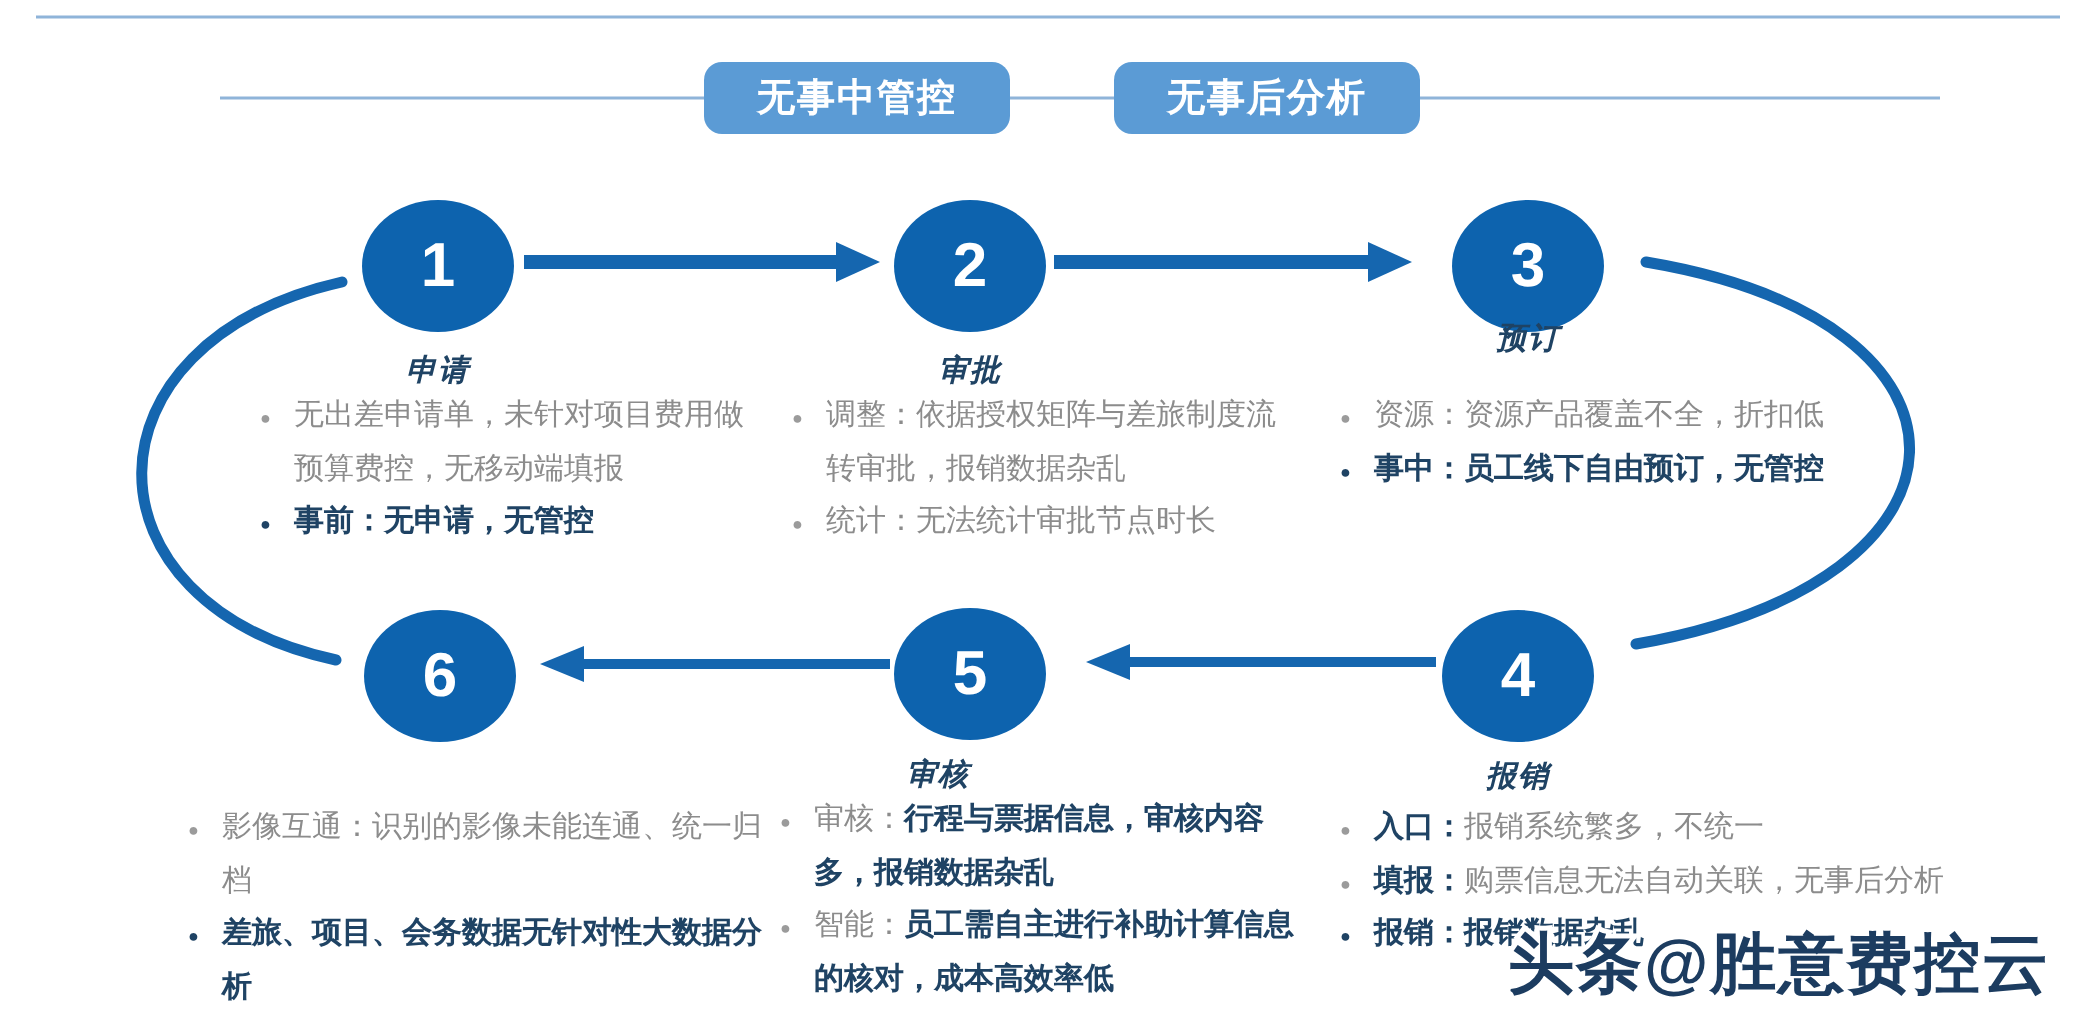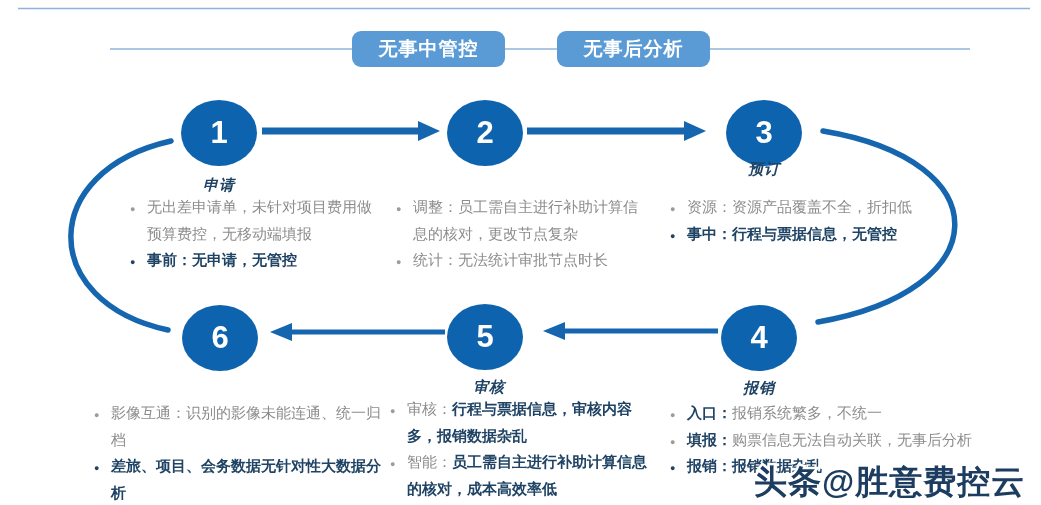--- a/index.html
+++ b/index.html
@@ -70,58 +70,59 @@
         <span class="dot dot-gray">●</span>
         <span class="bullet-text"><span class="seg-gray">无出差申请单，未针对项目费用做预算费控，无移动端填报</span></span>
       </div>
       <div class="bullet-row">
         <span class="dot dot-navy">●</span>
         <span class="bullet-text"><span class="seg-navy">事前：无申请，无管控</span></span>
       </div>
     </div>
 
   <div class="circle" style="left:447px;top:100px">2</div>
+  <div class="step-title" style="left:400px;top:176px">审批</div>
   <div class="blist" style="left:396px;top:196px;width:255px">
       <div class="bullet-row">
         <span class="dot dot-gray">●</span>
-        <span class="bullet-text"><span class="seg-gray">调整：员工需自主进行补助计算信息的核对，更改节点复杂</span></span>
+        <span class="bullet-text"><span class="seg-gray">调整：依据授权矩阵与差旅制度流转审批，报销数据杂乱</span></span>
       </div>
       <div class="bullet-row">
         <span class="dot dot-gray">●</span>
         <span class="bullet-text"><span class="seg-gray">统计：无法统计审批节点时长</span></span>
       </div>
     </div>
 
   <div class="circle" style="left:726px;top:100px">3</div>
   <div class="step-title" style="left:679px;top:160px">预订</div>
   <div class="blist" style="left:670px;top:196px;width:255px">
       <div class="bullet-row">
         <span class="dot dot-gray">●</span>
         <span class="bullet-text"><span class="seg-gray">资源：资源产品覆盖不全，折扣低</span></span>
       </div>
       <div class="bullet-row">
         <span class="dot dot-navy">●</span>
-        <span class="bullet-text"><span class="seg-navy">事中：行程与票据信息，无管控</span></span>
+        <span class="bullet-text"><span class="seg-navy">事中：员工线下自由预订，无管控</span></span>
       </div>
     </div>
 
   <div class="circle" style="left:182px;top:305px">6</div>
   <div class="blist" style="left:94px;top:402px;width:291px">
       <div class="bullet-row">
         <span class="dot dot-gray">●</span>
         <span class="bullet-text"><span class="seg-gray">影像互通：识别的影像未能连通、统一归档</span></span>
       </div>
       <div class="bullet-row">
         <span class="dot dot-navy">●</span>
         <span class="bullet-text"><span class="seg-navy">差旅、项目、会务数据无针对性大数据分析</span></span>
       </div>
     </div>
 
   <div class="circle" style="left:447px;top:304px">5</div>
-  <div class="step-title" style="left:404px;top:378px">审核</div>
+  <div class="step-title" style="left:384px;top:378px">审核</div>
   <div class="blist" style="left:390px;top:398px;width:265px">
       <div class="bullet-row">
         <span class="dot dot-gray">●</span>
         <span class="bullet-text"><span class="seg-gray">审核：</span><span class="seg-navy">行程与票据信息，审核内容多，报销数据杂乱</span></span>
       </div>
       <div class="bullet-row">
         <span class="dot dot-gray">●</span>
         <span class="bullet-text"><span class="seg-gray">智能：</span><span class="seg-navy">员工需自主进行补助计算信息的核对，成本高效率低</span></span>
       </div>
     </div>

